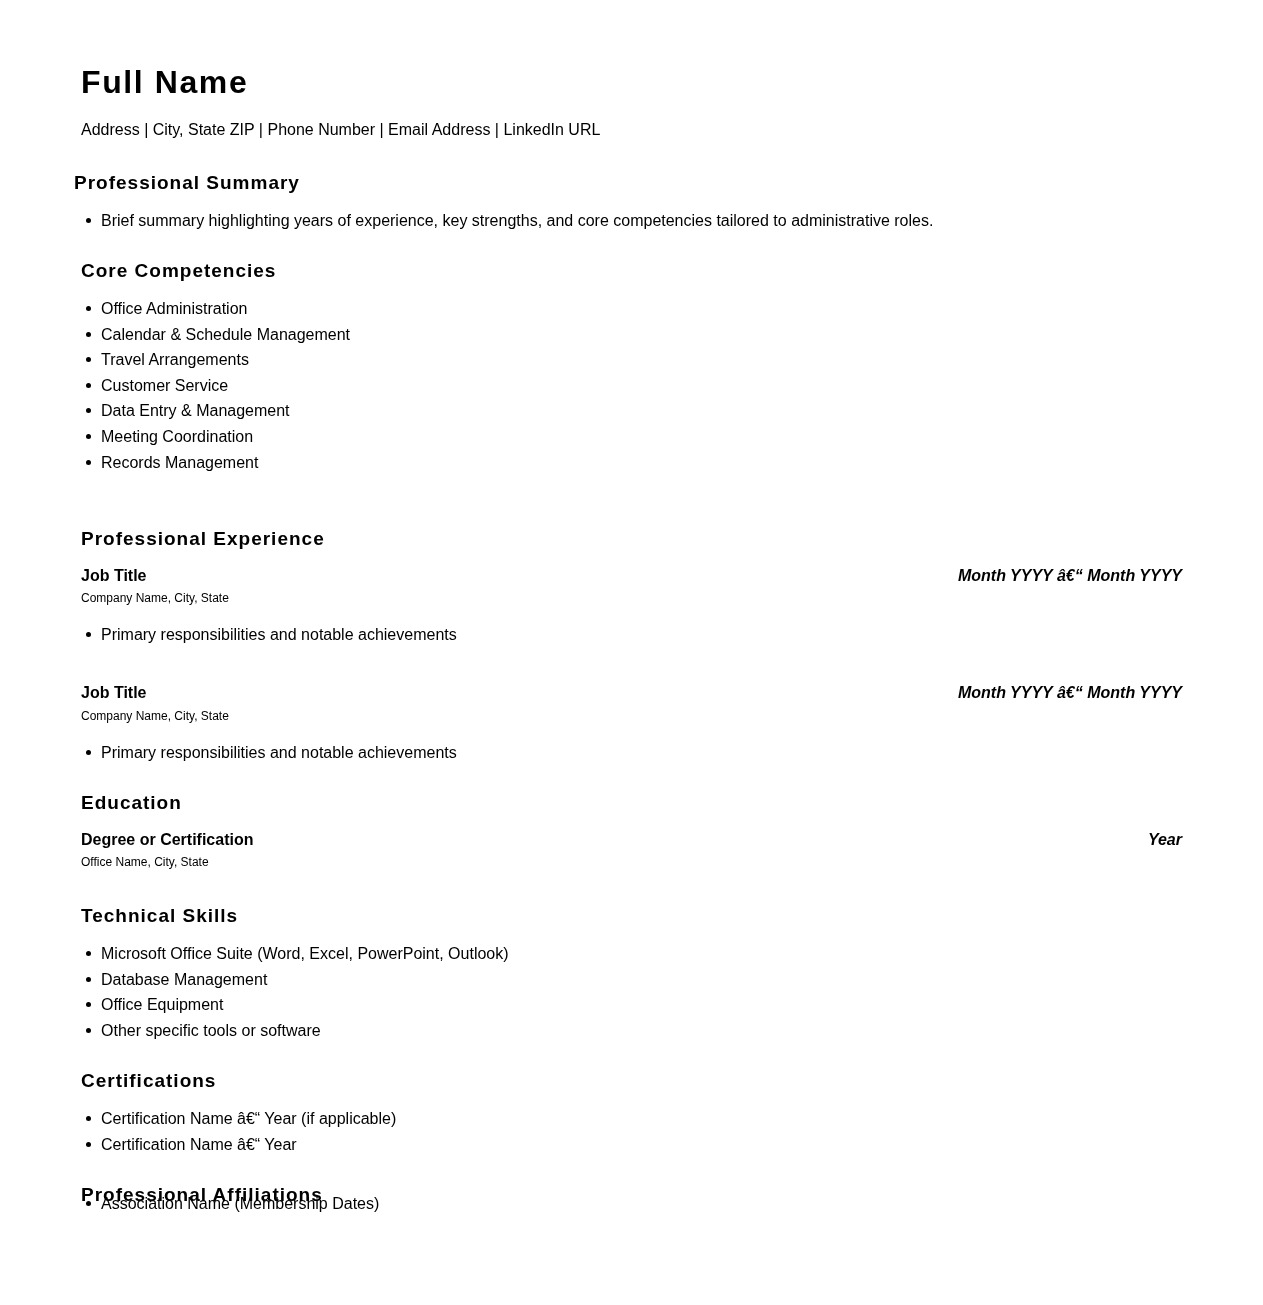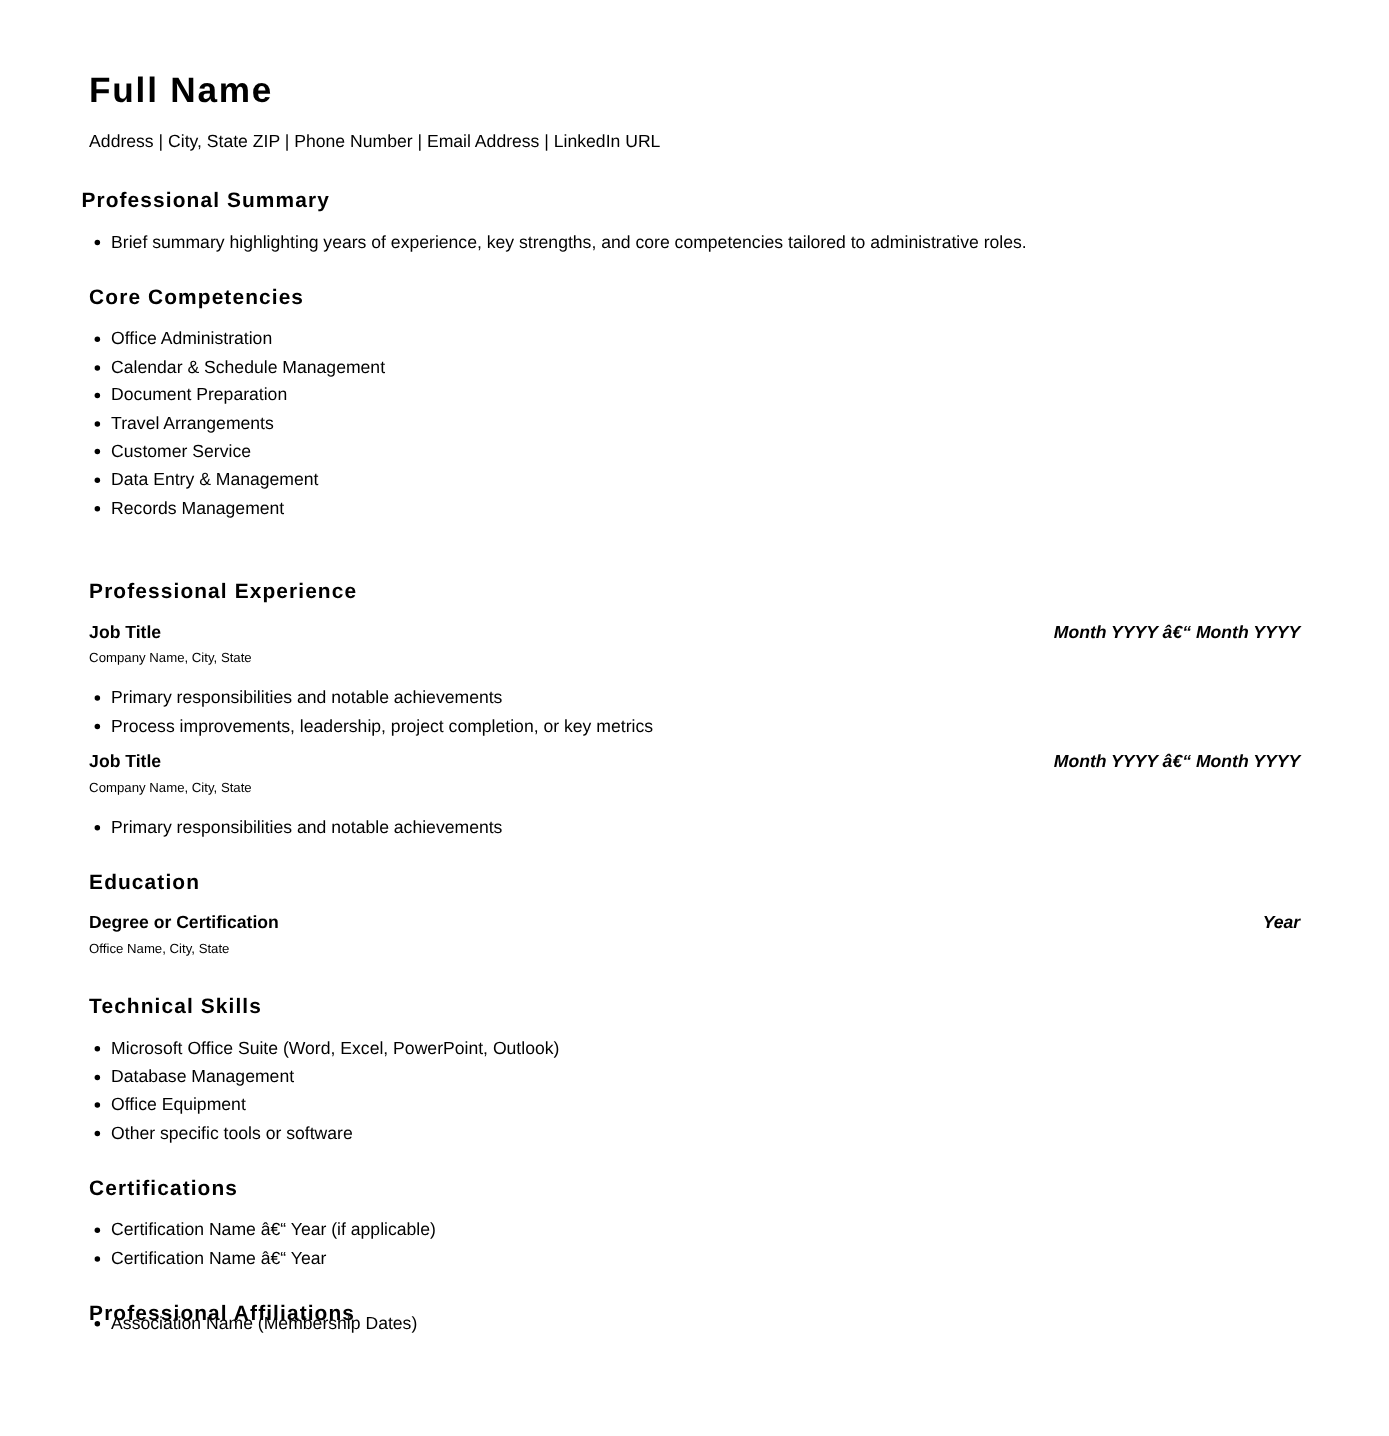--- a/index.html
+++ b/index.html
@@ -26,36 +26,35 @@
 
   <h2 class="abs" style="top:172px;left:74px">Professional Summary</h2>
   <ul class="abs" style="top:211px;left:81px">
     <li>Brief summary highlighting years of experience, key strengths, and core competencies tailored to administrative roles.</li>
   </ul>
 
   <h2 class="abs" style="top:260px;left:81px">Core Competencies</h2>
   <ul class="abs" style="top:299px;left:81px">
     <li>Office Administration</li>
     <li>Calendar &amp; Schedule Management</li>
-    <li>Document Preparation</li>
     <li>Travel Arrangements</li>
     <li>Customer Service</li>
     <li>Data Entry &amp; Management</li>
+    <li>Meeting Coordination</li>
     <li>Records Management</li>
   </ul>
 
   <h2 class="abs" style="top:528px;left:81px">Professional Experience</h2>
   <div class="row" style="top:567px">
     <span class="job-title">Job Title</span>
     <span class="dates">Month YYYY â€“ Month YYYY</span>
   </div>
   <div class="sub" style="top:591px">Company Name, City, State</div>
   <ul class="abs" style="top:625px;left:81px">
     <li>Primary responsibilities and notable achievements</li>
-    <li>Process improvements, leadership, project completion, or key metrics</li>
   </ul>
   <div class="row" style="top:684px">
     <span class="job-title">Job Title</span>
     <span class="dates">Month YYYY â€“ Month YYYY</span>
   </div>
   <div class="sub" style="top:709px">Company Name, City, State</div>
   <ul class="abs" style="top:743px;left:81px">
     <li>Primary responsibilities and notable achievements</li>
   </ul>
 

